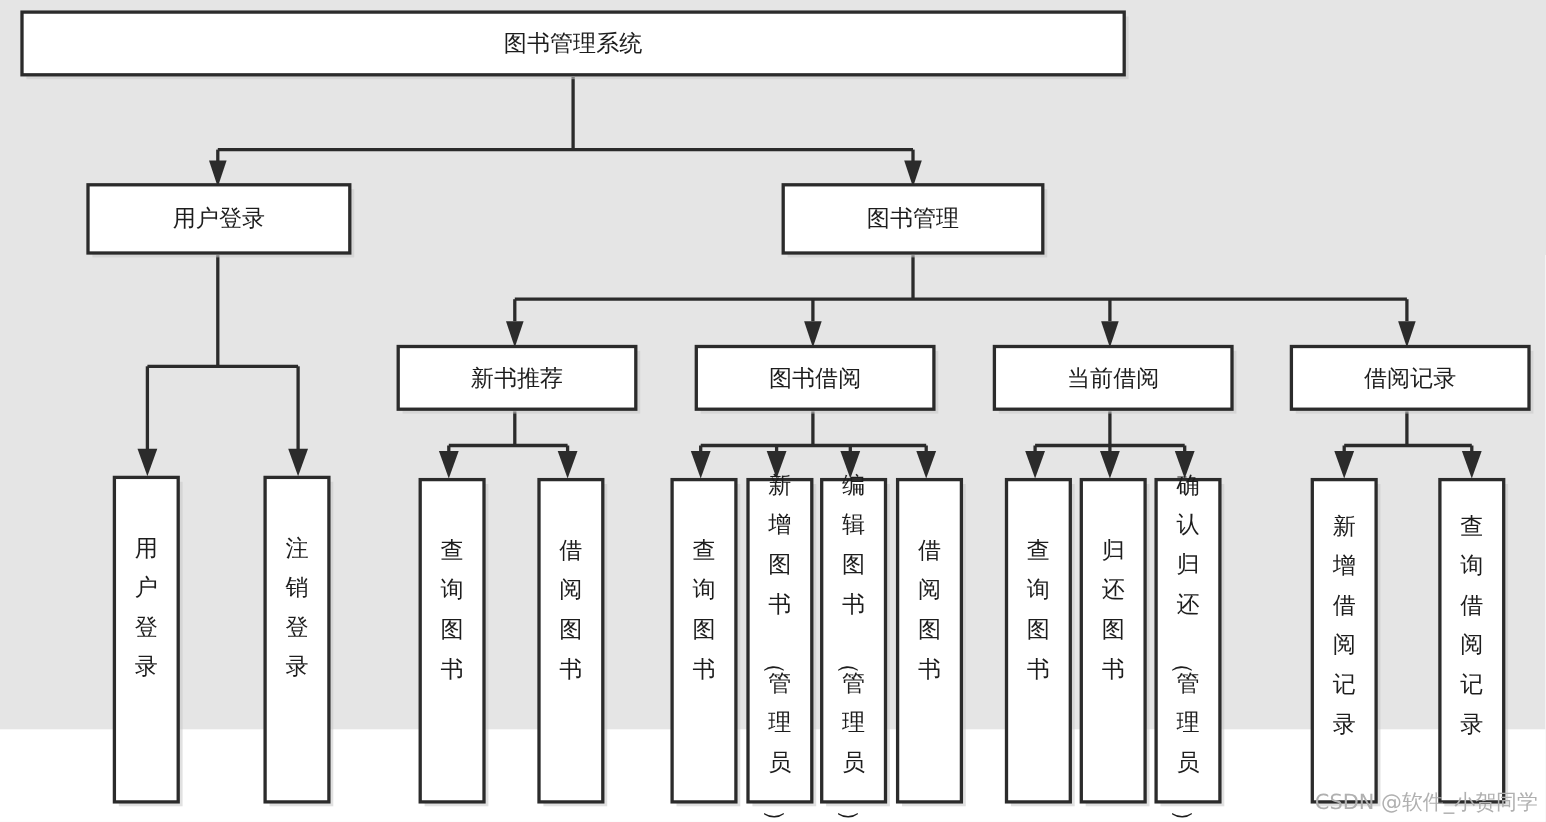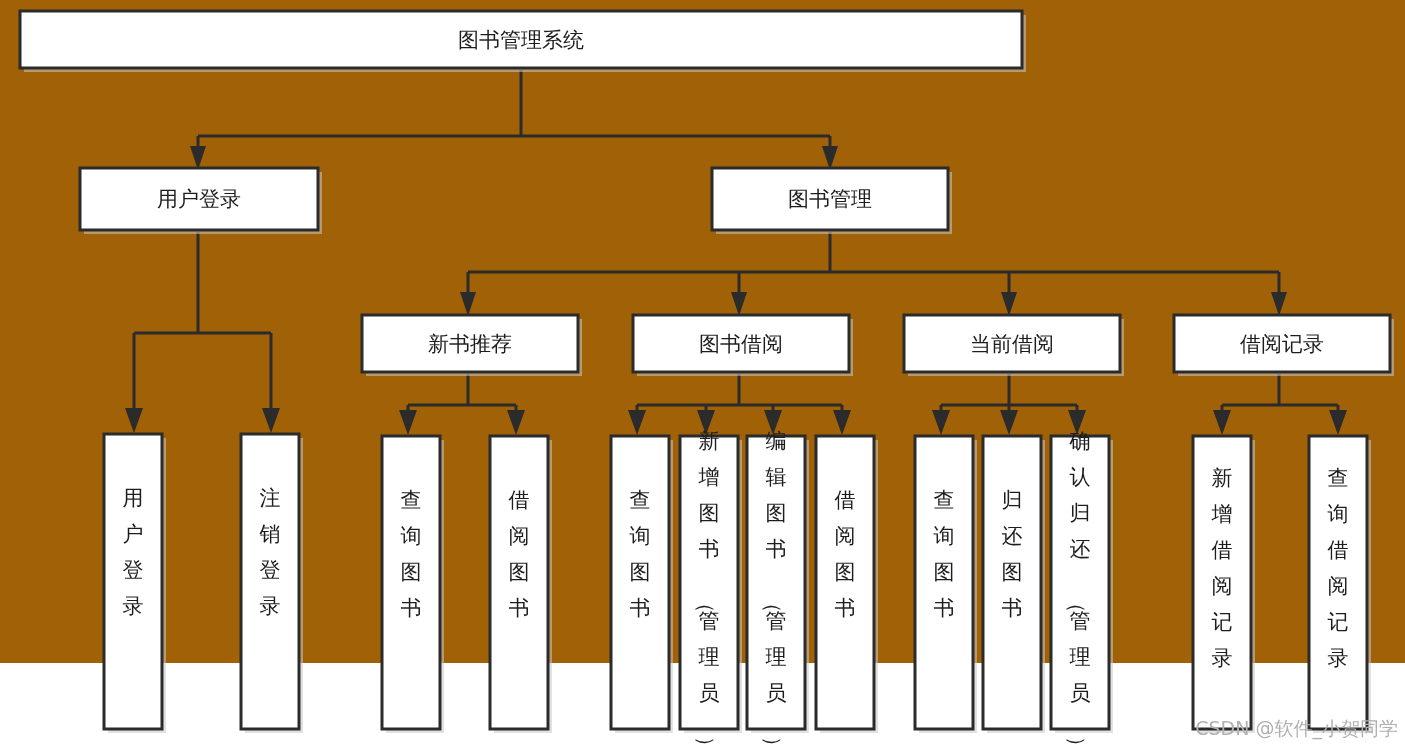--- a/index.html
+++ b/index.html
@@ -11,21 +11,21 @@
   body {
     width: 1405px;
     height: 747px;
     font-family: "DejaVu Sans", "Liberation Sans", sans-serif;
     overflow: hidden;
   }
   #diagram-root {
     position: relative;
     width: 1405px;
     height: 663px;
-    background: #a16207;
+    background: #e5e5e5;
   }
   svg#flow-svg {
     position: absolute;
     left: 0;
     top: 0;
     width: 1405px;
     height: 747px;
     display: block;
   }
   .node-rect {

